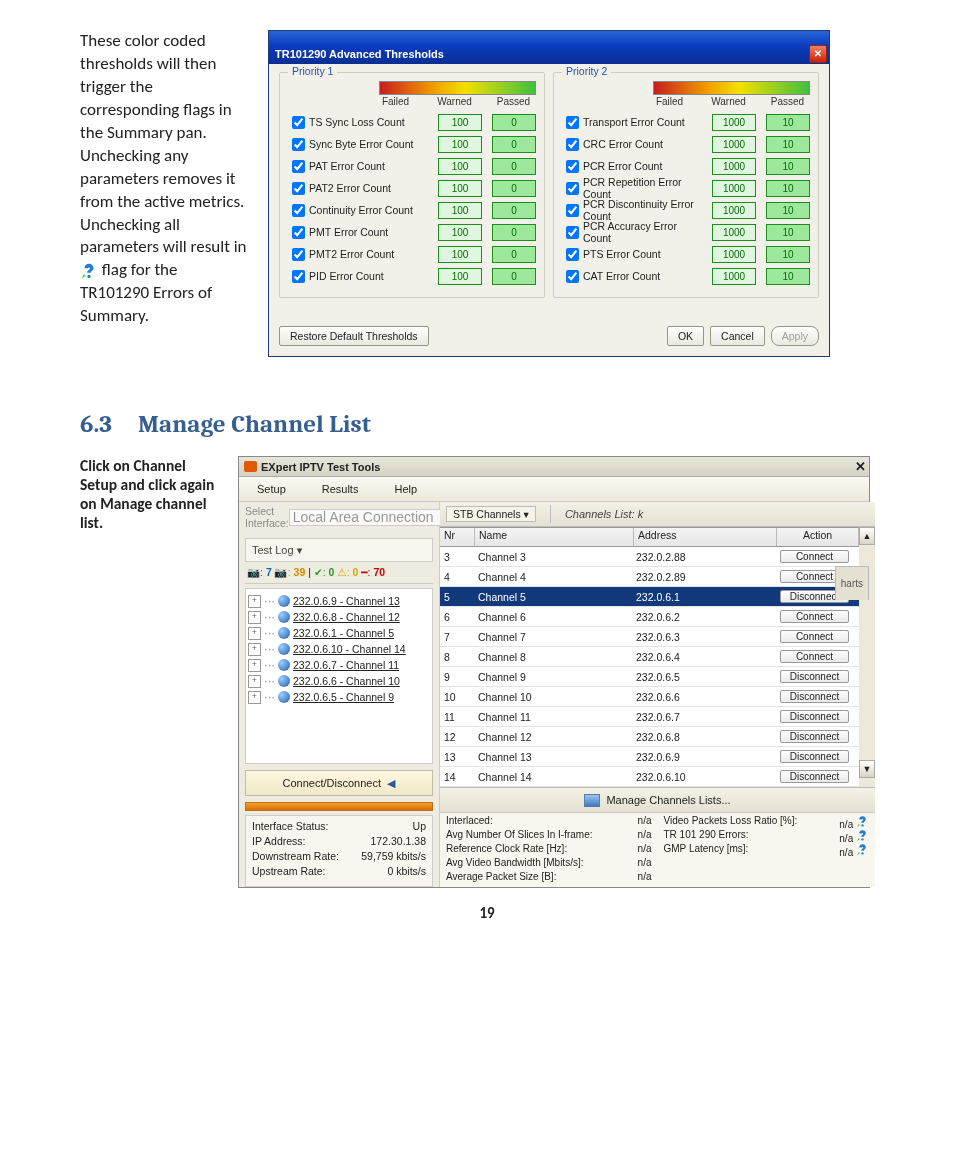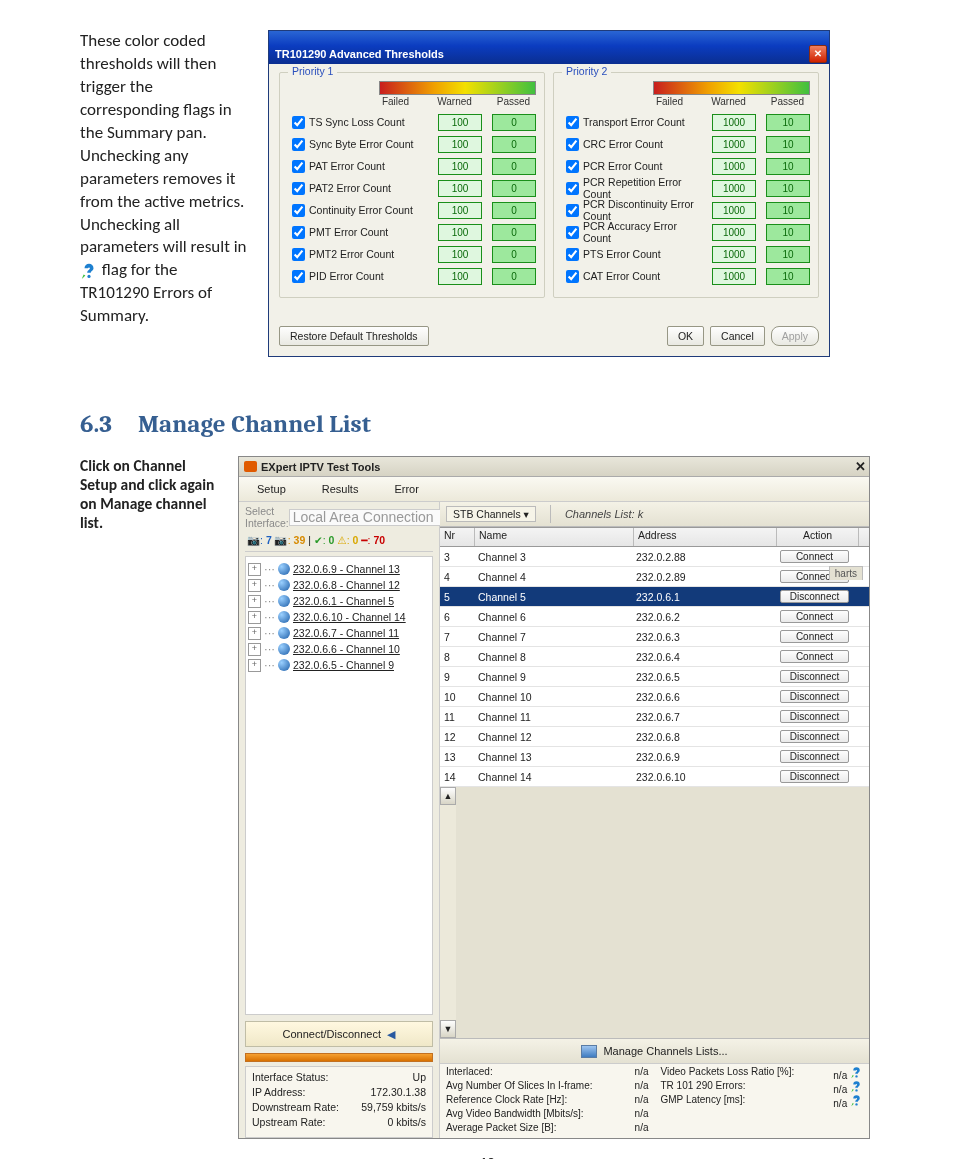--- a/index.html
+++ b/index.html
@@ -79,21 +79,21 @@
   .ct-row.sel .act-btn{background:linear-gradient(#fdfdfd,#eaeaea);color:#222;}
   .scroll{width:16px;background:#ece9da;}
   .sc-btn{height:16px;background:linear-gradient(#fefefe,#d8d5c6);border:1px solid #aaa;display:flex;align-items:center;justify-content:center;font-size:9px;}
   .manage-bar{height:24px;border-top:1px solid #bbb;background:linear-gradient(#f4f2e6,#e4e1d2);display:flex;align-items:center;justify-content:center;gap:6px;}
   .minibl{width:14px;height:11px;background:linear-gradient(#9ec5f0,#3f7cc0);border:1px solid #5a7ca4;}
   .stats-row{display:flex;background:#f8f6ee;border-top:1px solid #ccc;}
   .stats-col{flex:1;padding:2px 6px;}
   .stats-col .sr{display:flex;justify-content:space-between;font-size:10px;height:14px;}
   .q-small{width:13px;height:13px;}
   .pagenum{text-align:center;font-weight:bold;font-size:15px;margin-top:16px;}
-  .charts-tab{position:absolute;right:6px;top:64px;font-size:10px;background:#e4e1d2;border:1px solid #bbb;border-bottom:none;padding:1px 5px;color:#555;}
+  .charts-tab{position:absolute;right:6px;top:64px;font-size:10px;background:#e4e1d2;border:1px solid #bbb;border-bottom:none;padding:11px 5px;color:#555;}
 </style>
 </head>
 <body>
 
 <div class="page">
   <div class="top-row">
     <div class="para">
       <span>These color coded thresholds will then trigger the corresponding flags in the Summary pan. Unchecking any parameters removes it from the active metrics. Unchecking all parameters will result in </span>
       <svg class="q-icon" viewBox="0 0 20 20">
           <path d="M10 2a5 5 0 0 1 5 5c0 2.5-3 3-3 5h-4c0-3 3-3 3-5a1 1 0 1 0-2 0H5a5 5 0 0 1 5-5z" fill="#1e80d0"></path>
@@ -249,28 +249,31 @@
 
     <div class="win">
       <div class="wtitle">
         <span class="cam-ico"></span>
         <span class="t">EXpert IPTV Test Tools</span>
         <span class="x">✕</span>
       </div>
       <div class="menubar">
         <span>Setup</span>
         <span>Results</span>
-        <span>Error</span>
+        <span>Help</span>
       </div>
       <div class="wbody">
 
         <div class="left">
           <div class="sel-iface">
             <span>Select Interface:</span>
             <input value="Local Area Connection" style="">
+          </div>
+          <div class="testlog-bar">
+            <span>Test Log ▾</span>
           </div>
           <div class="count-bar">
             <span class="ci-blue">📷: <b>7</b></span>
             <span class="ci-orange"> 📷: <b>39</b></span>
             <span> | </span>
             <span class="ci-green">✔: <b>0</b></span>
             <span class="ci-yellow"> ⚠: <b>0</b></span>
             <span class="ci-red"> ━: <b>70</b></span>
           </div>
           <div class="tree" id="tree">
@@ -341,21 +344,21 @@
               </div>
             </div>
         </div>
 
         <div class="right">
           <div class="right-top">
             <span class="stb-btn">STB Channels ▾</span>
             <span style="border-left:1px solid #bbb;height:18px;"></span>
             <span style="font-style:italic;color:#444;">Channels List:   k</span>
           </div>
-          <div style="display:flex;flex-direction:column;">
+          <div style="display:flex;">
             <div class="chan-table">
               <div class="ct-head">
                 <div class="c-nr">Nr</div>
                 <div class="c-name">Name</div>
                 <div class="c-addr">Address</div>
                 <div class="c-act">Action</div>
               </div>
               <div id="ct-body">
                   <div class="ct-row ">
    <div class="c-nr">3</div>

